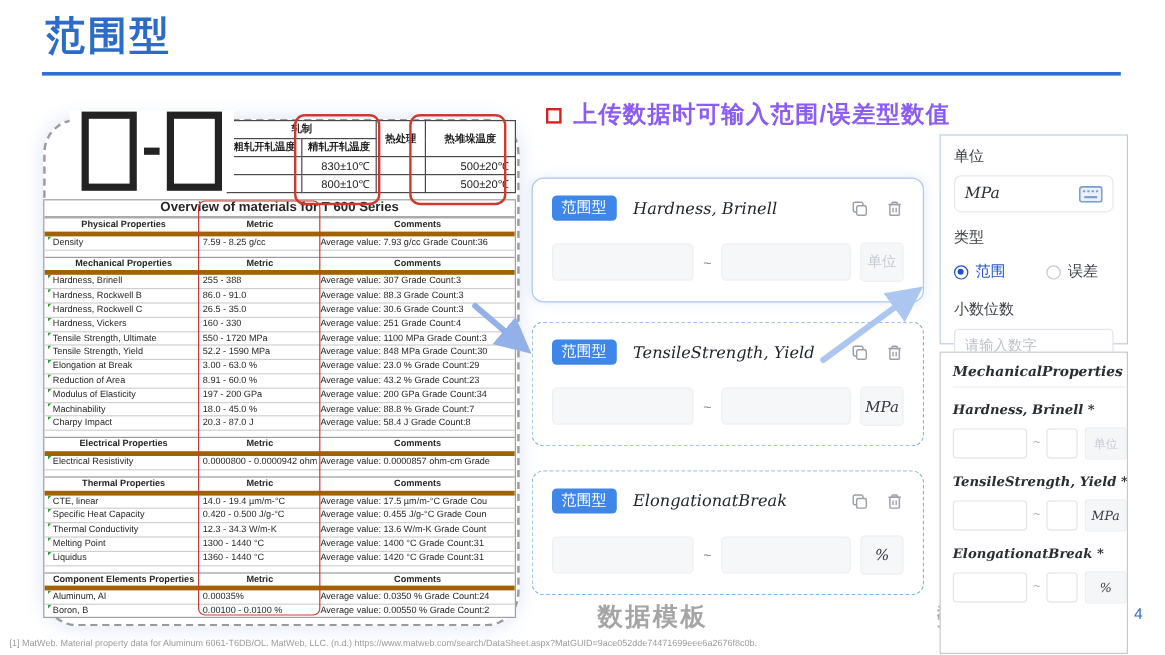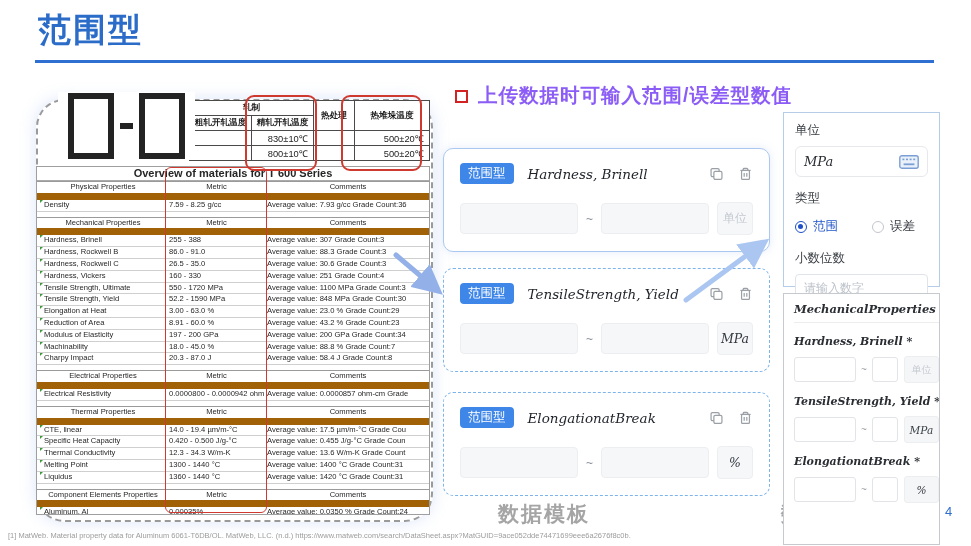--- a/index.html
+++ b/index.html
@@ -35,21 +35,21 @@
   .rb-stack{left:341px;top:95px;width:77px;height:72px;}
   .rb-metric{left:165px;top:167px;width:100px;height:344px;border-radius:6px;border-width:1.6px;}
 
   
   .mat-table{position:absolute;left:36px;top:166px;width:392px;height:347px;background:#fff;
              border:1px solid #9f9f9f;overflow:hidden;z-index:1;font-size:7.6px;color:#262626;}
   .mat-title{height:13px;line-height:13px;text-align:center;font-weight:700;font-size:11px;
              border-bottom:1px solid #aaa;white-space:nowrap;}
   .mat-section + .mat-section{margin-top:5px;}
   .mat-row{display:flex;height:10.8px;line-height:10.8px;border-bottom:1px solid #cfcfcf;}
-  .mat-head{font-weight:400;border-top:1px solid #9a9a9a;border-bottom:7px solid #a16207;}
+  .mat-head{font-weight:700;border-top:1px solid #9a9a9a;border-bottom:4px solid #a16207;}
   .mat-head .mc{text-align:center;}
   .mc{white-space:nowrap;overflow:hidden;padding-left:3px;box-sizing:border-box;}
   .c1{width:129px;}
   .c2{width:98px;}
   .c3{flex:1;}
   .mat-row .nm::before{content:"";display:inline-block;width:0;height:0;margin:0 1px 4px 0;
       border-top:3px solid #3a9a3a;border-right:3px solid transparent;}
 
   
   .red-heading{position:absolute;left:455px;top:82px;display:flex;align-items:center;z-index:2;}
@@ -226,21 +226,21 @@
             <div class="mc c1 nm">Tensile Strength, Ultimate</div>
             <div class="mc c2">550 - 1720 MPa</div>
             <div class="mc c3">Average value: 1100 MPa Grade Count:3</div>
           </div>
           <div class="mat-row">
             <div class="mc c1 nm">Tensile Strength, Yield</div>
             <div class="mc c2">52.2 - 1590 MPa</div>
             <div class="mc c3">Average value: 848 MPa Grade Count:30</div>
           </div>
           <div class="mat-row">
-            <div class="mc c1 nm">Elongation at Heat</div>
+            <div class="mc c1 nm">Elongation at Break</div>
             <div class="mc c2">3.00 - 63.0 %</div>
             <div class="mc c3">Average value: 23.0 % Grade Count:29</div>
           </div>
           <div class="mat-row">
             <div class="mc c1 nm">Reduction of Area</div>
             <div class="mc c2">8.91 - 60.0 %</div>
             <div class="mc c3">Average value: 43.2 % Grade Count:23</div>
           </div>
           <div class="mat-row">
             <div class="mc c1 nm">Modulus of Elasticity</div>

